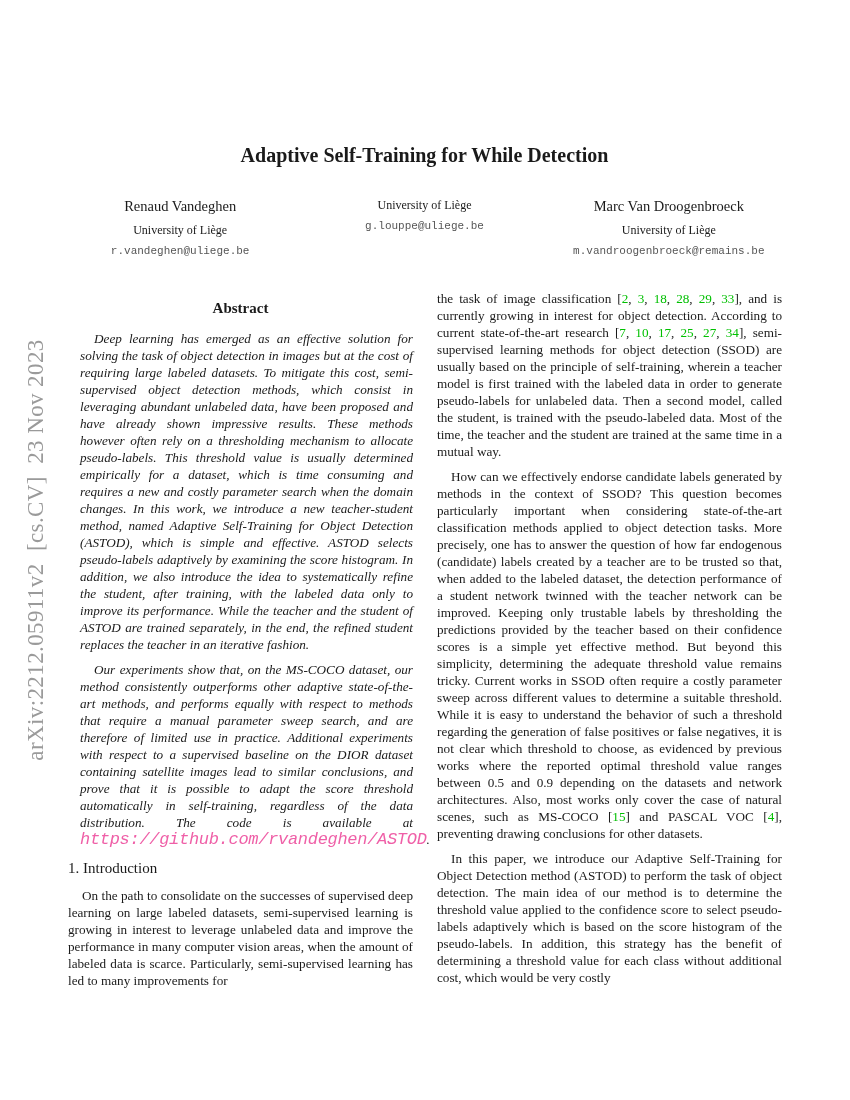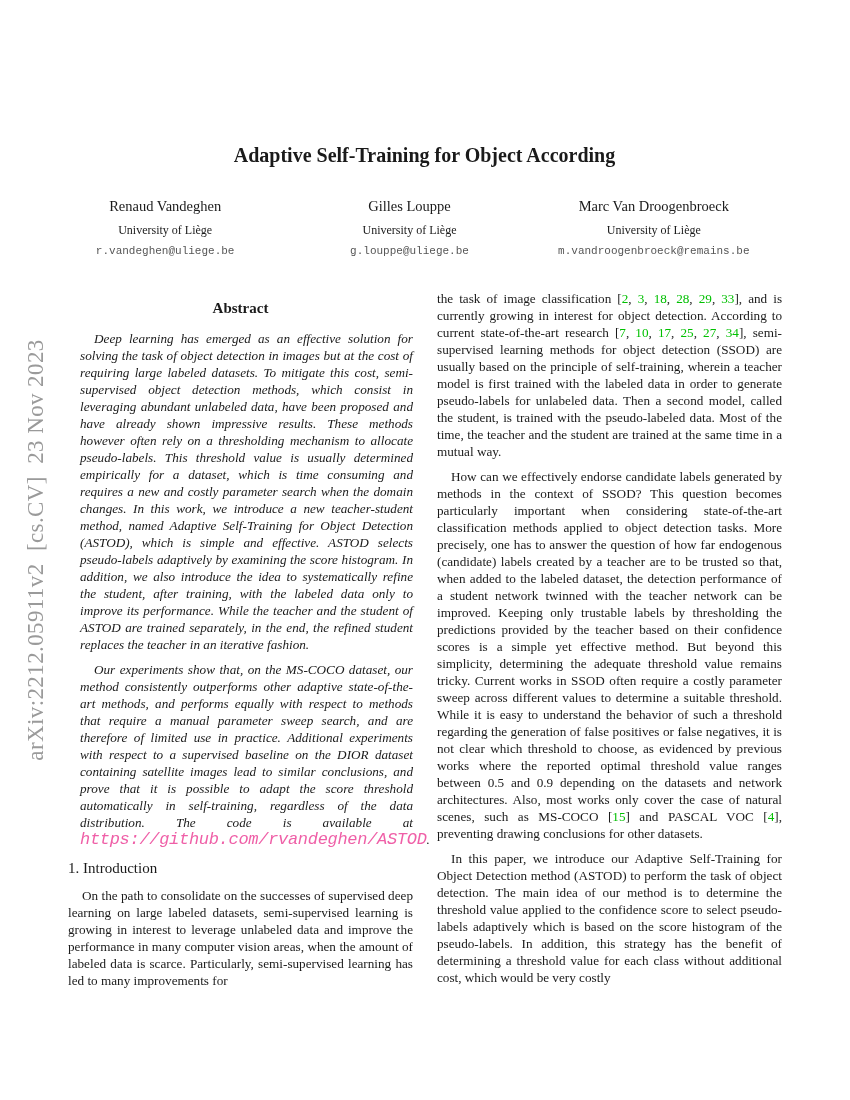--- a/index.html
+++ b/index.html
@@ -13,21 +13,21 @@
     position:absolute; top:550px; left:36px;
     transform:translate(-50%,-50%) rotate(-90deg);
     white-space:pre; font-size:23px; letter-spacing:0.4px;
     color:var(--banner-gray,#9a9a9a);
   }
   .paper-title {
     position:absolute; top:144px; left:68px; width:713px;
     text-align:center; font-size:20px; font-weight:bold; margin:0;
   }
   .authors {
-    position:absolute; top:198px; left:43px; width:733px;
+    position:absolute; top:198px; left:58px; width:733px;
     display:flex; justify-content:space-between;
   }
   .author { flex:1; text-align:center; }
   .author-name { font-size:14.5px; margin:0 0 8px 0; }
   .author-affil { font-size:12px; margin:0 0 7px 0; }
   .author-email {
     font-size:11px;
     font-family:"Liberation Mono","DejaVu Sans Mono",monospace;
     color:var(--email-gray,#565656);
   }
@@ -55,30 +55,29 @@
     font-style:italic; font-size:17px; letter-spacing:-0.3px;
   }
 </style>
 </head>
 <body>
 
 <div class="page">
 
   <div class="arxiv-banner">arXiv:2212.05911v2  [cs.CV]  23 Nov 2023</div>
 
-  <h1 class="paper-title">Adaptive Self-Training for Object According</h1>
+  <h1 class="paper-title">Adaptive Self-Training for While Detection</h1>
 
   <div class="authors">
     <div class="author">
       <div class="author-name">Renaud Vandeghen</div>
       <div class="author-affil">University of Liège</div>
       <div class="author-email">r.vandeghen@uliege.be</div>
     </div>
     <div class="author">
-      <div class="author-name">Gilles Louppe</div>
       <div class="author-affil">University of Liège</div>
       <div class="author-email">g.louppe@uliege.be</div>
     </div>
     <div class="author">
       <div class="author-name">Marc Van Droogenbroeck</div>
       <div class="author-affil">University of Liège</div>
       <div class="author-email">m.vandroogenbroeck@remains.be</div>
     </div>
   </div>
 

